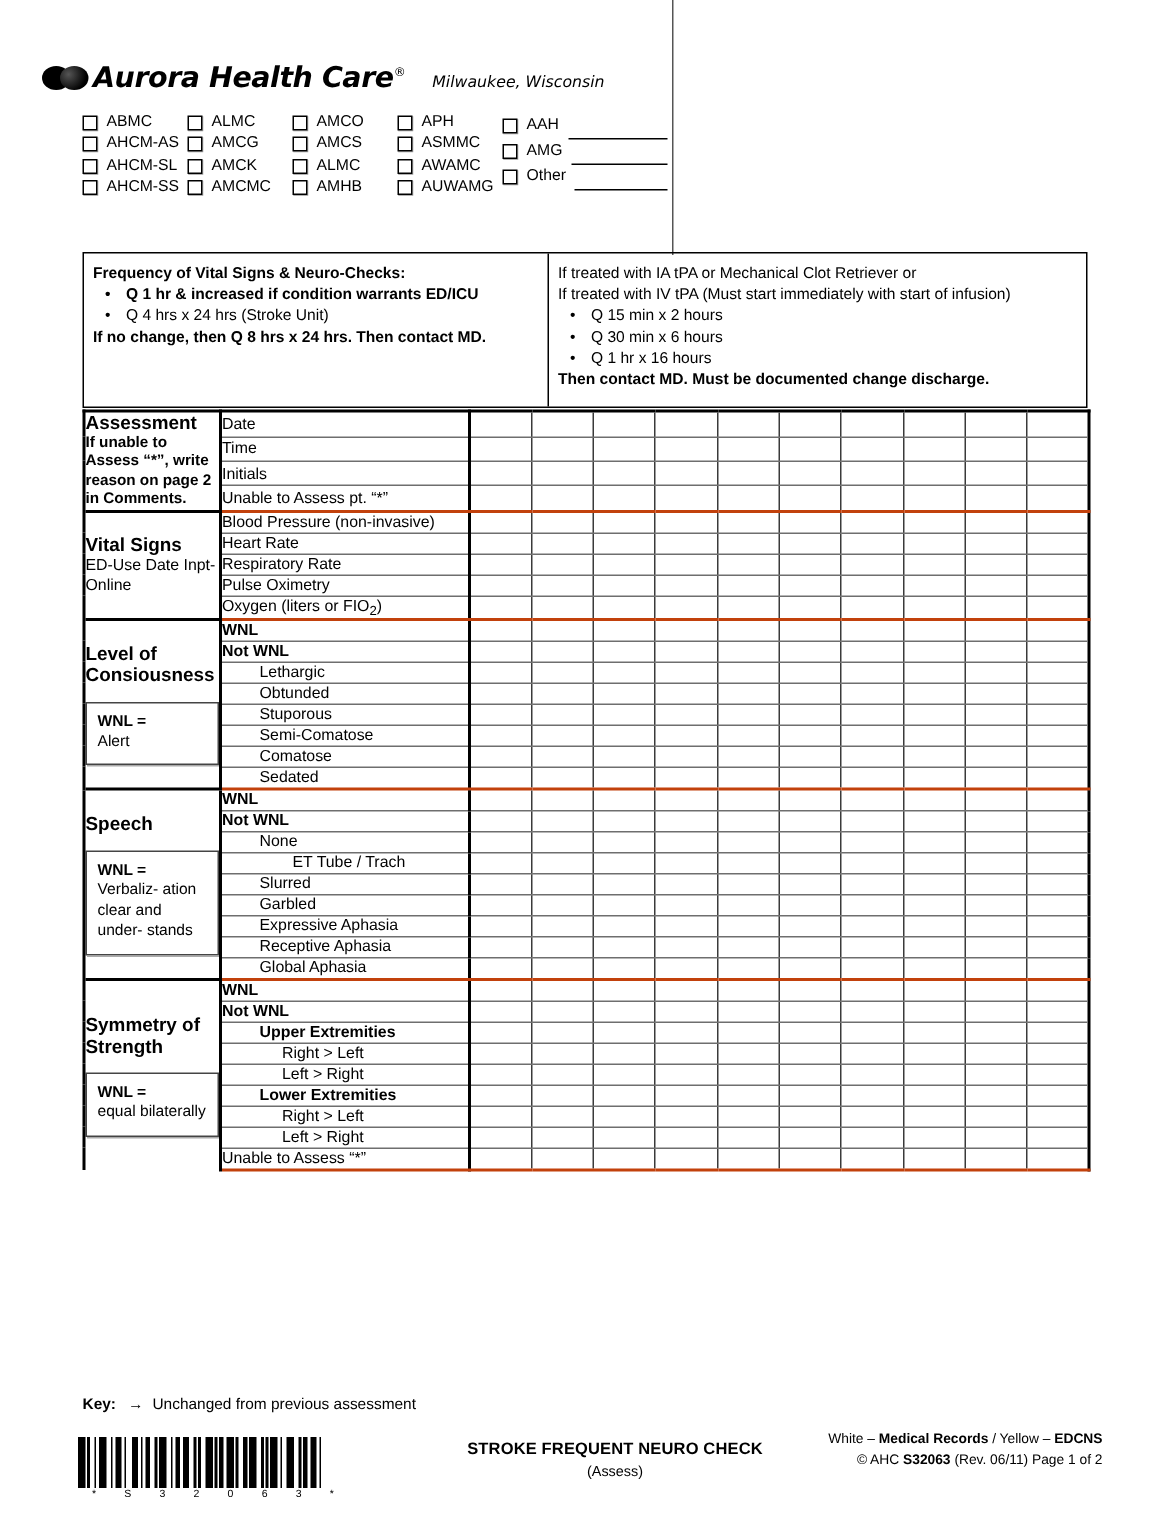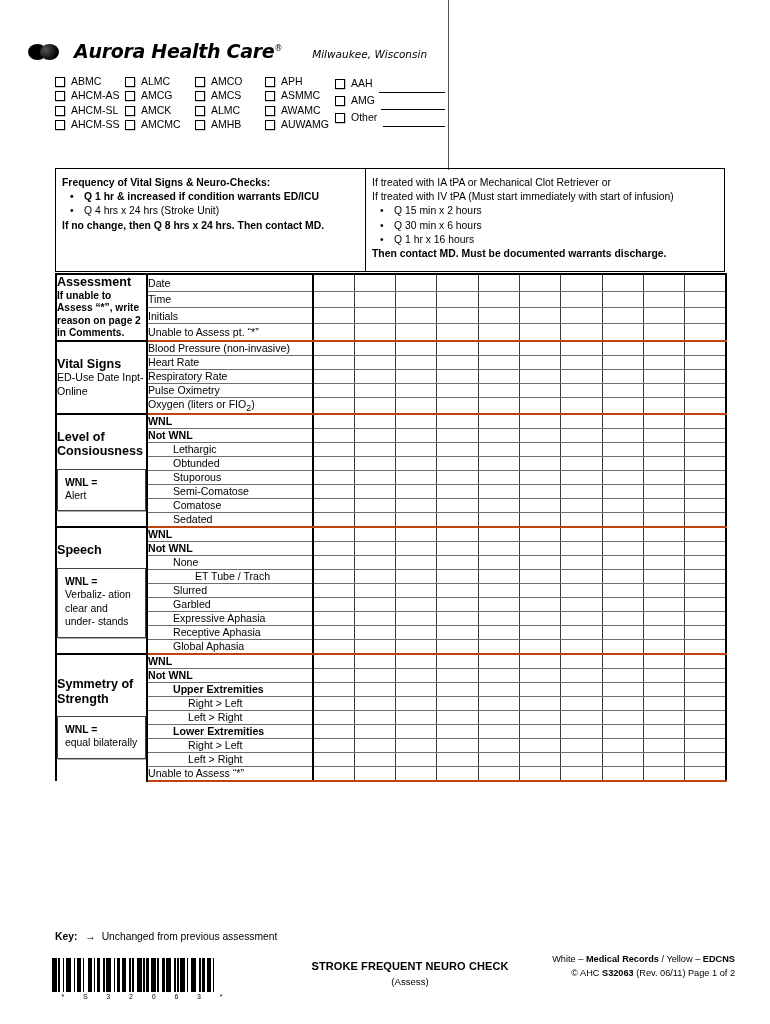--- a/index.html
+++ b/index.html
@@ -26,21 +26,20 @@
     position: absolute;
     left: 448px; top: 0;
     width: 1px; height: 170px;
     background: #555;
   }
   #logo-row {
     position: absolute;
     left: 28px; top: 38px;
     display: flex;
     align-items: baseline;
-    gap: 12px;
   }
   #logo-mark {
     position: relative;
     width: 32px; height: 20px;
     margin-right: 2px;
     top: 4px;
   }
   #logo-mark .lobe {
     position: absolute;
     width: 19px; height: 16px;
@@ -399,21 +398,21 @@
     <div class="instr-bullet">Q 4 hrs x 24 hrs (Stroke Unit)</div>
     <div class="instr-line b">If no change, then Q 8 hrs x 24 hrs. Then contact MD.</div>
   </div>
 
   <div id="instr-right">
     <div class="instr-line"><span>If treated with IA tPA or Mechanical Clot Retriever  or</span></div>
     <div class="instr-line">If treated with IV tPA (Must start immediately with start of infusion)</div>
     <div class="instr-bullet">Q 15 min x 2 hours</div>
     <div class="instr-bullet">Q 30 min x 6 hours</div>
     <div class="instr-bullet">Q 1 hr x 16 hours</div>
-    <div class="instr-line b">Then contact MD. Must be documented warrants discharge.</div>
+    <div class="instr-line b">Then contact MD. Must be documented change discharge.</div>
   </div>
 
 </div>
 
 <table id="main-table">
   <colgroup>
     <col class="c-label">
       <col class="c-item">
     <col class="c-data">
       <col class="c-data">

